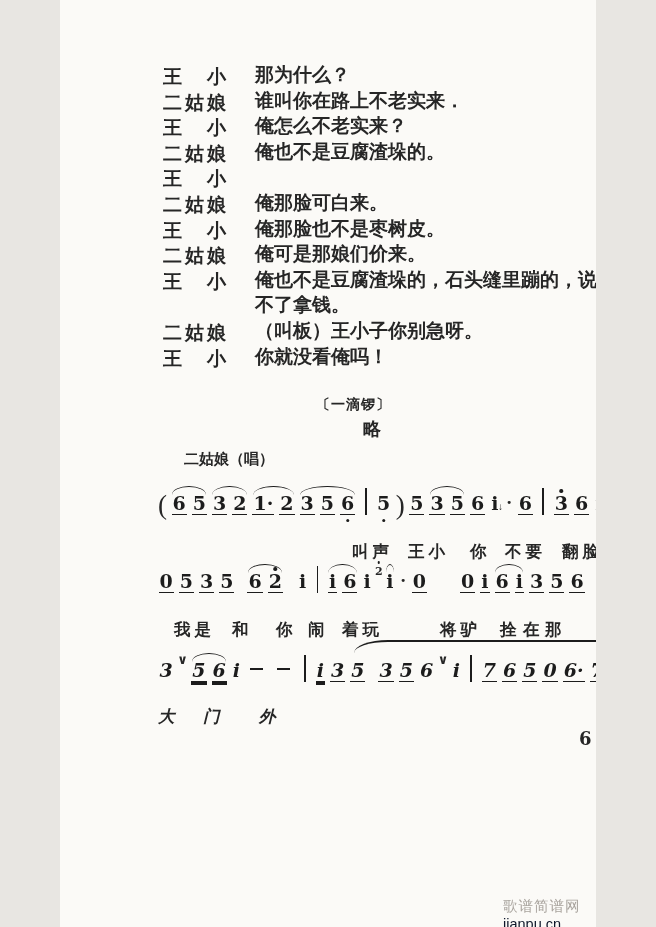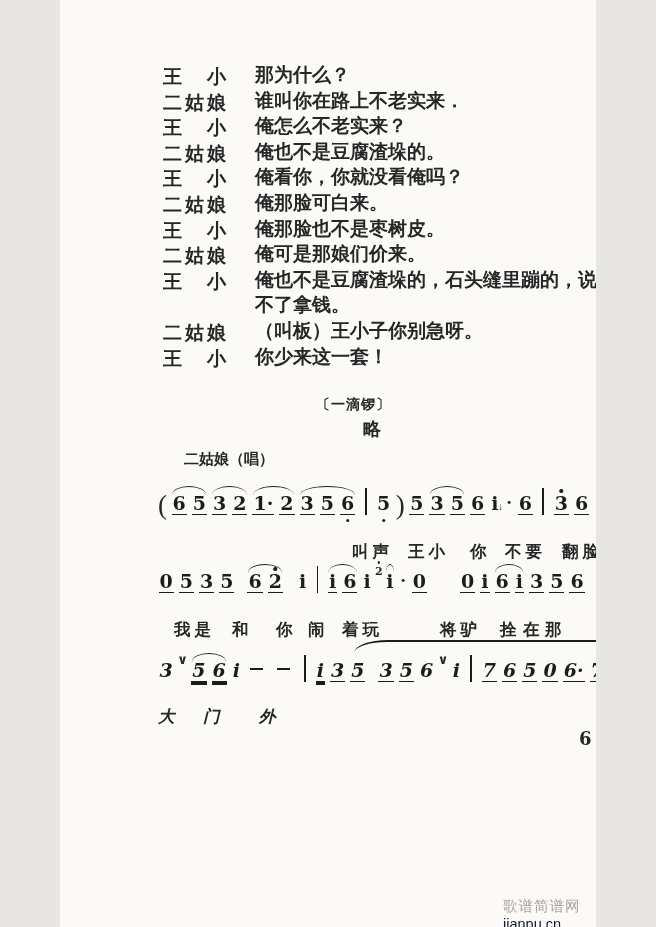--- a/index.html
+++ b/index.html
@@ -77,21 +77,20 @@
       <div class="drow">
         <span class="speaker">王　小</span>
         <span class="dtext">俺怎么不老实来？</span>
       </div>
       <div class="drow">
         <span class="speaker">二姑娘</span>
         <span class="dtext">俺也不是豆腐渣垛的。</span>
       </div>
       <div class="drow">
         <span class="speaker">王　小</span>
-        <span class="dtext">俺看你，你就没看俺吗？</span>
       </div>
       <div class="drow">
         <span class="speaker">二姑娘</span>
         <span class="dtext">俺那脸可白来。</span>
       </div>
       <div class="drow">
         <span class="speaker">王　小</span>
         <span class="dtext">俺那脸也不是枣树皮。</span>
       </div>
       <div class="drow">
@@ -101,21 +100,21 @@
       <div class="drow">
         <span class="speaker">王　小</span>
         <span class="dtext">俺也不是豆腐渣垛的，石头缝里蹦的，说别的当不了拿钱。</span>
       </div>
       <div class="drow">
         <span class="speaker">二姑娘</span>
         <span class="dtext">（叫板）王小子你别急呀。</span>
       </div>
       <div class="drow">
         <span class="speaker">王　小</span>
-        <span class="dtext">你少来这一套！</span>
+        <span class="dtext">你就没看俺吗！</span>
       </div>
     </div>
 
   <div class="gong">〔一滴锣〕</div>
   <div class="omit">略</div>
   <div class="singer">二姑娘（唱）</div>
 
   <div class="mline" id="mline0">
     <div class="notes"><span class="paren">(</span><span class="slur"><span class="mnote u1">6</span><span class="mnote u1">5</span></span><span class="slur"><span class="mnote u1">3</span><span class="mnote u1">2</span></span><span class="slur"><span class="mnote u1">1·</span><span class="mnote u1">2</span></span><span class="slur"><span class="mnote u1">3</span><span class="mnote u1">5</span><span class="mnote u1 lo">6</span></span><span class="bar"></span><span class="mnote lo">5</span><span class="paren">)</span><span class="mnote u1">5</span><span class="slur"><span class="mnote u1">3</span><span class="mnote u1">5</span></span><span class="mnote u1">6</span><span class="mnote">i</span><span class="arrow">↓</span><span class="sdot">·</span><span class="mnote u1">6</span><span class="bar"></span><span class="mnote u1 hi">3</span><span class="mnote u1">6</span><span class="mnote">i</span><span class="grace hi">2</span><span class="slur"><span class="mnote">7</span></span><span class="sdot">·</span><span class="mnote u1">0</span></div>
     <div class="lyrics">

